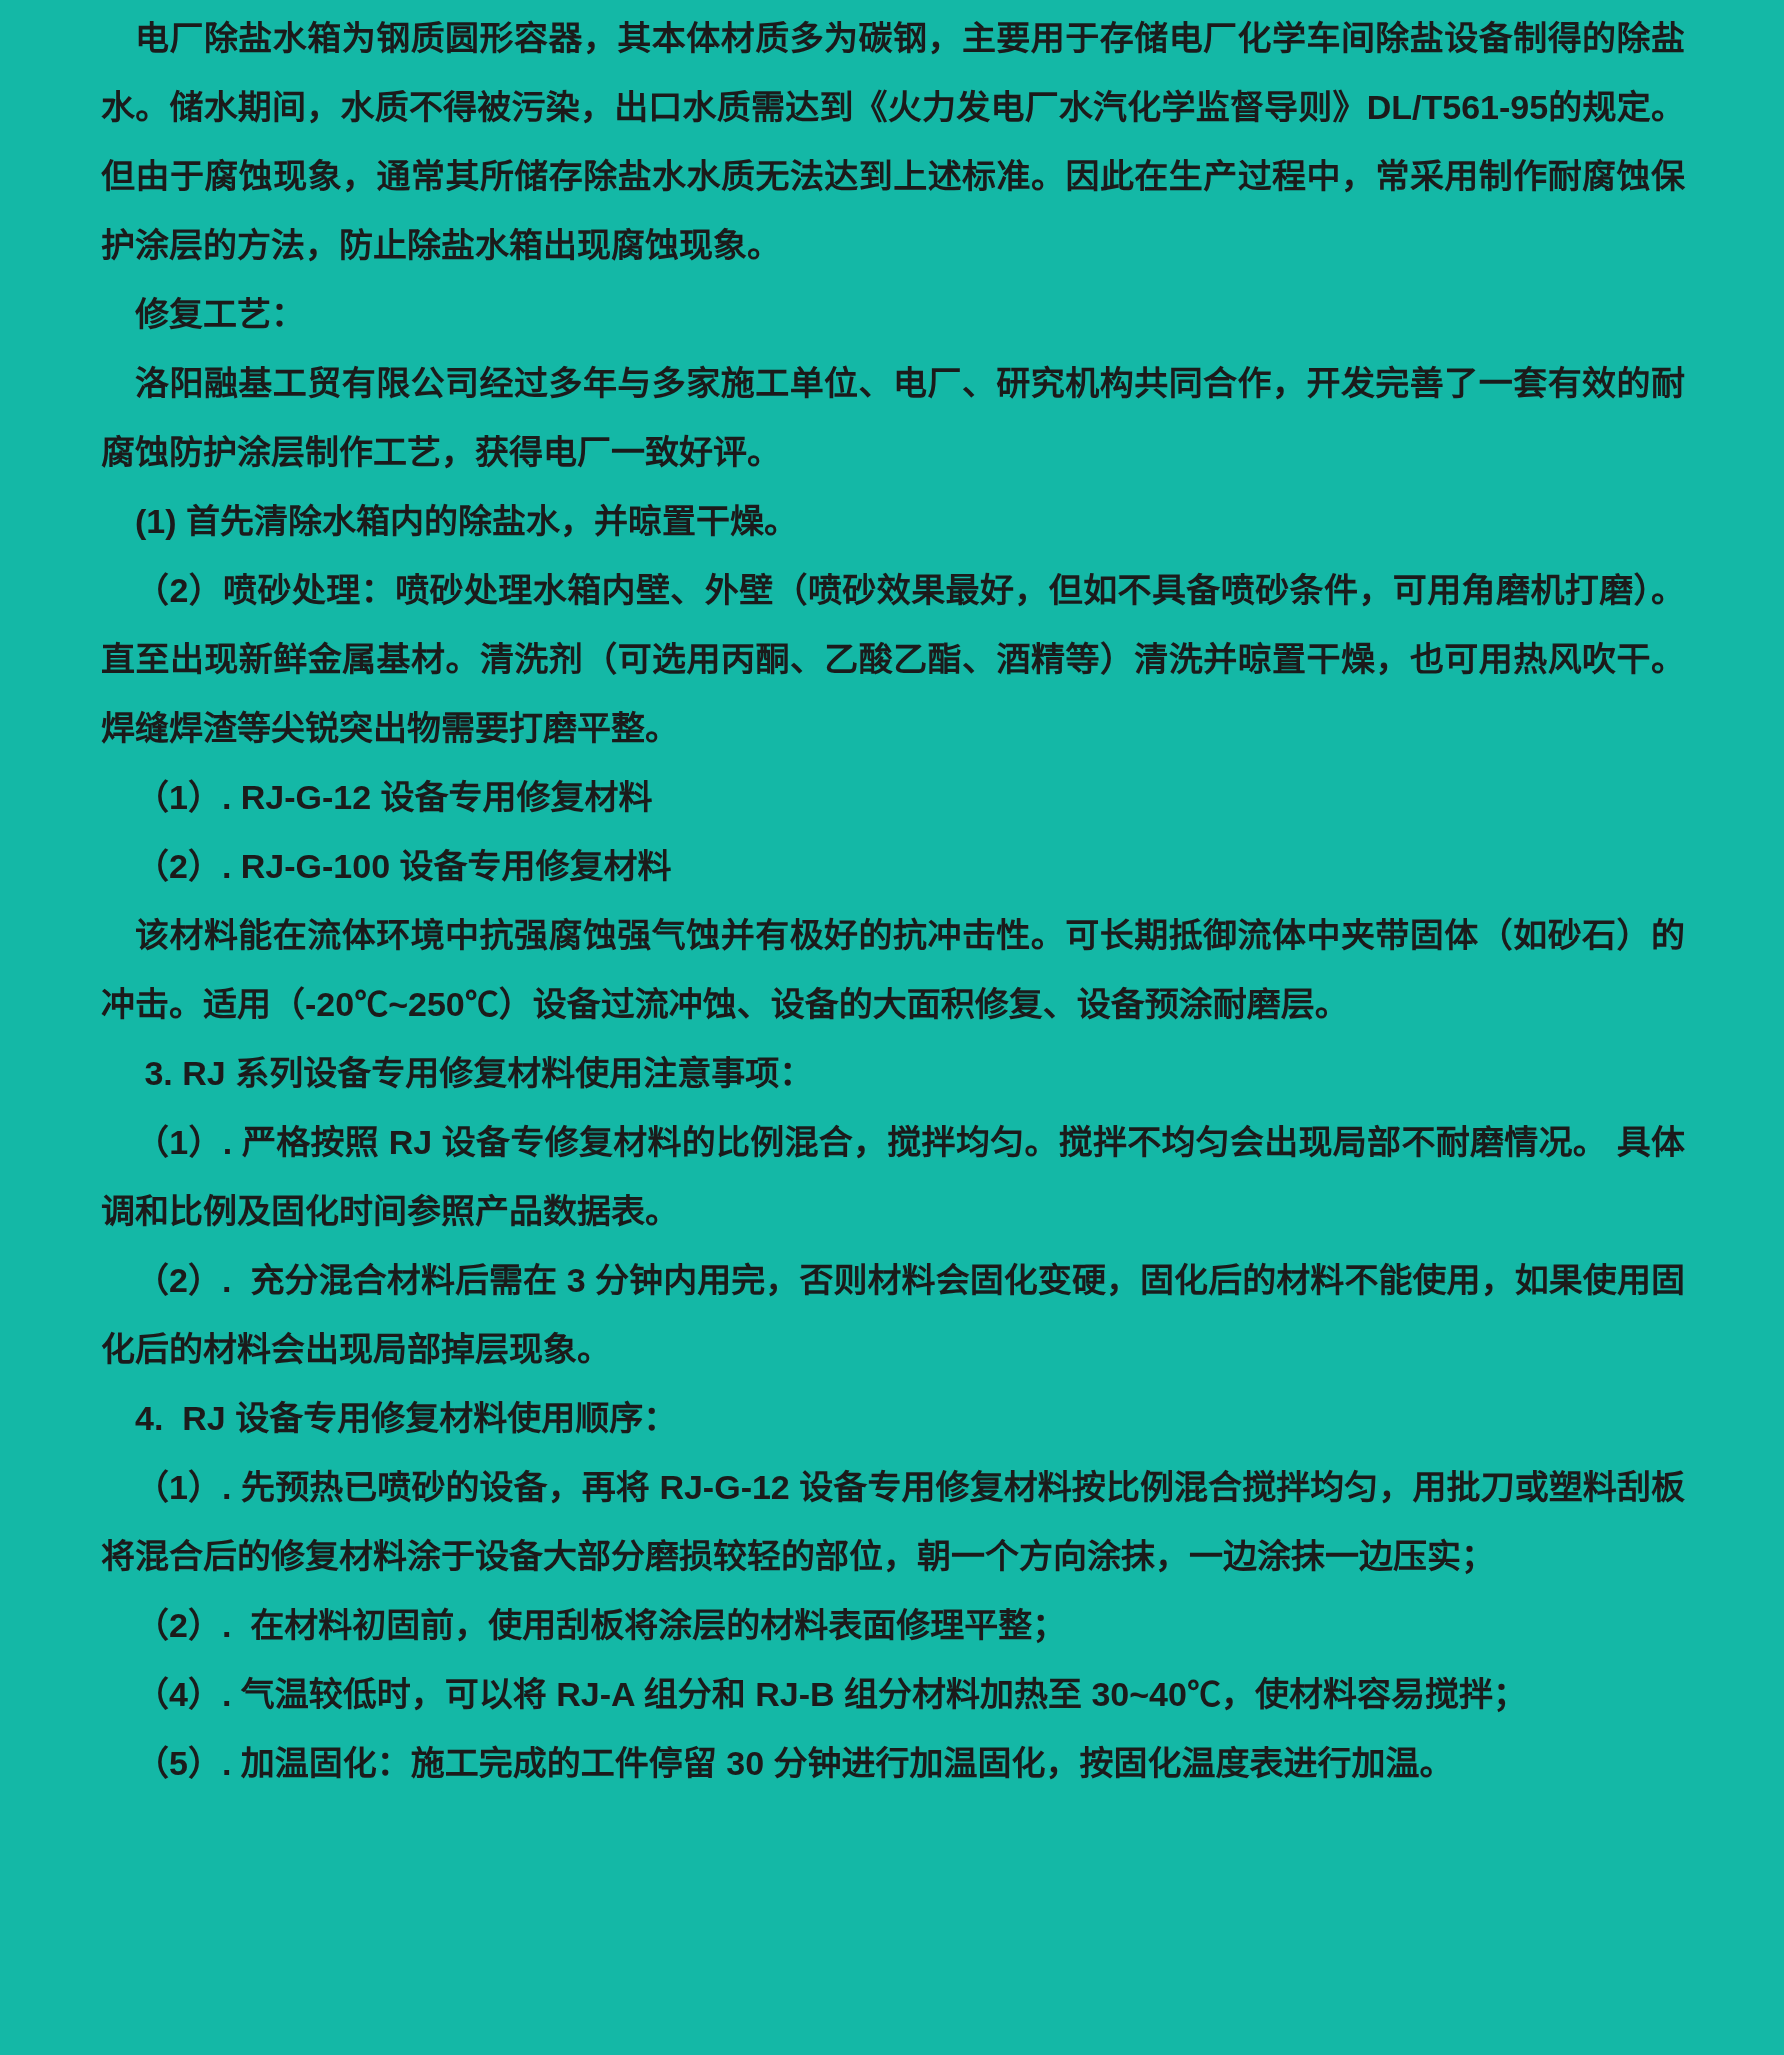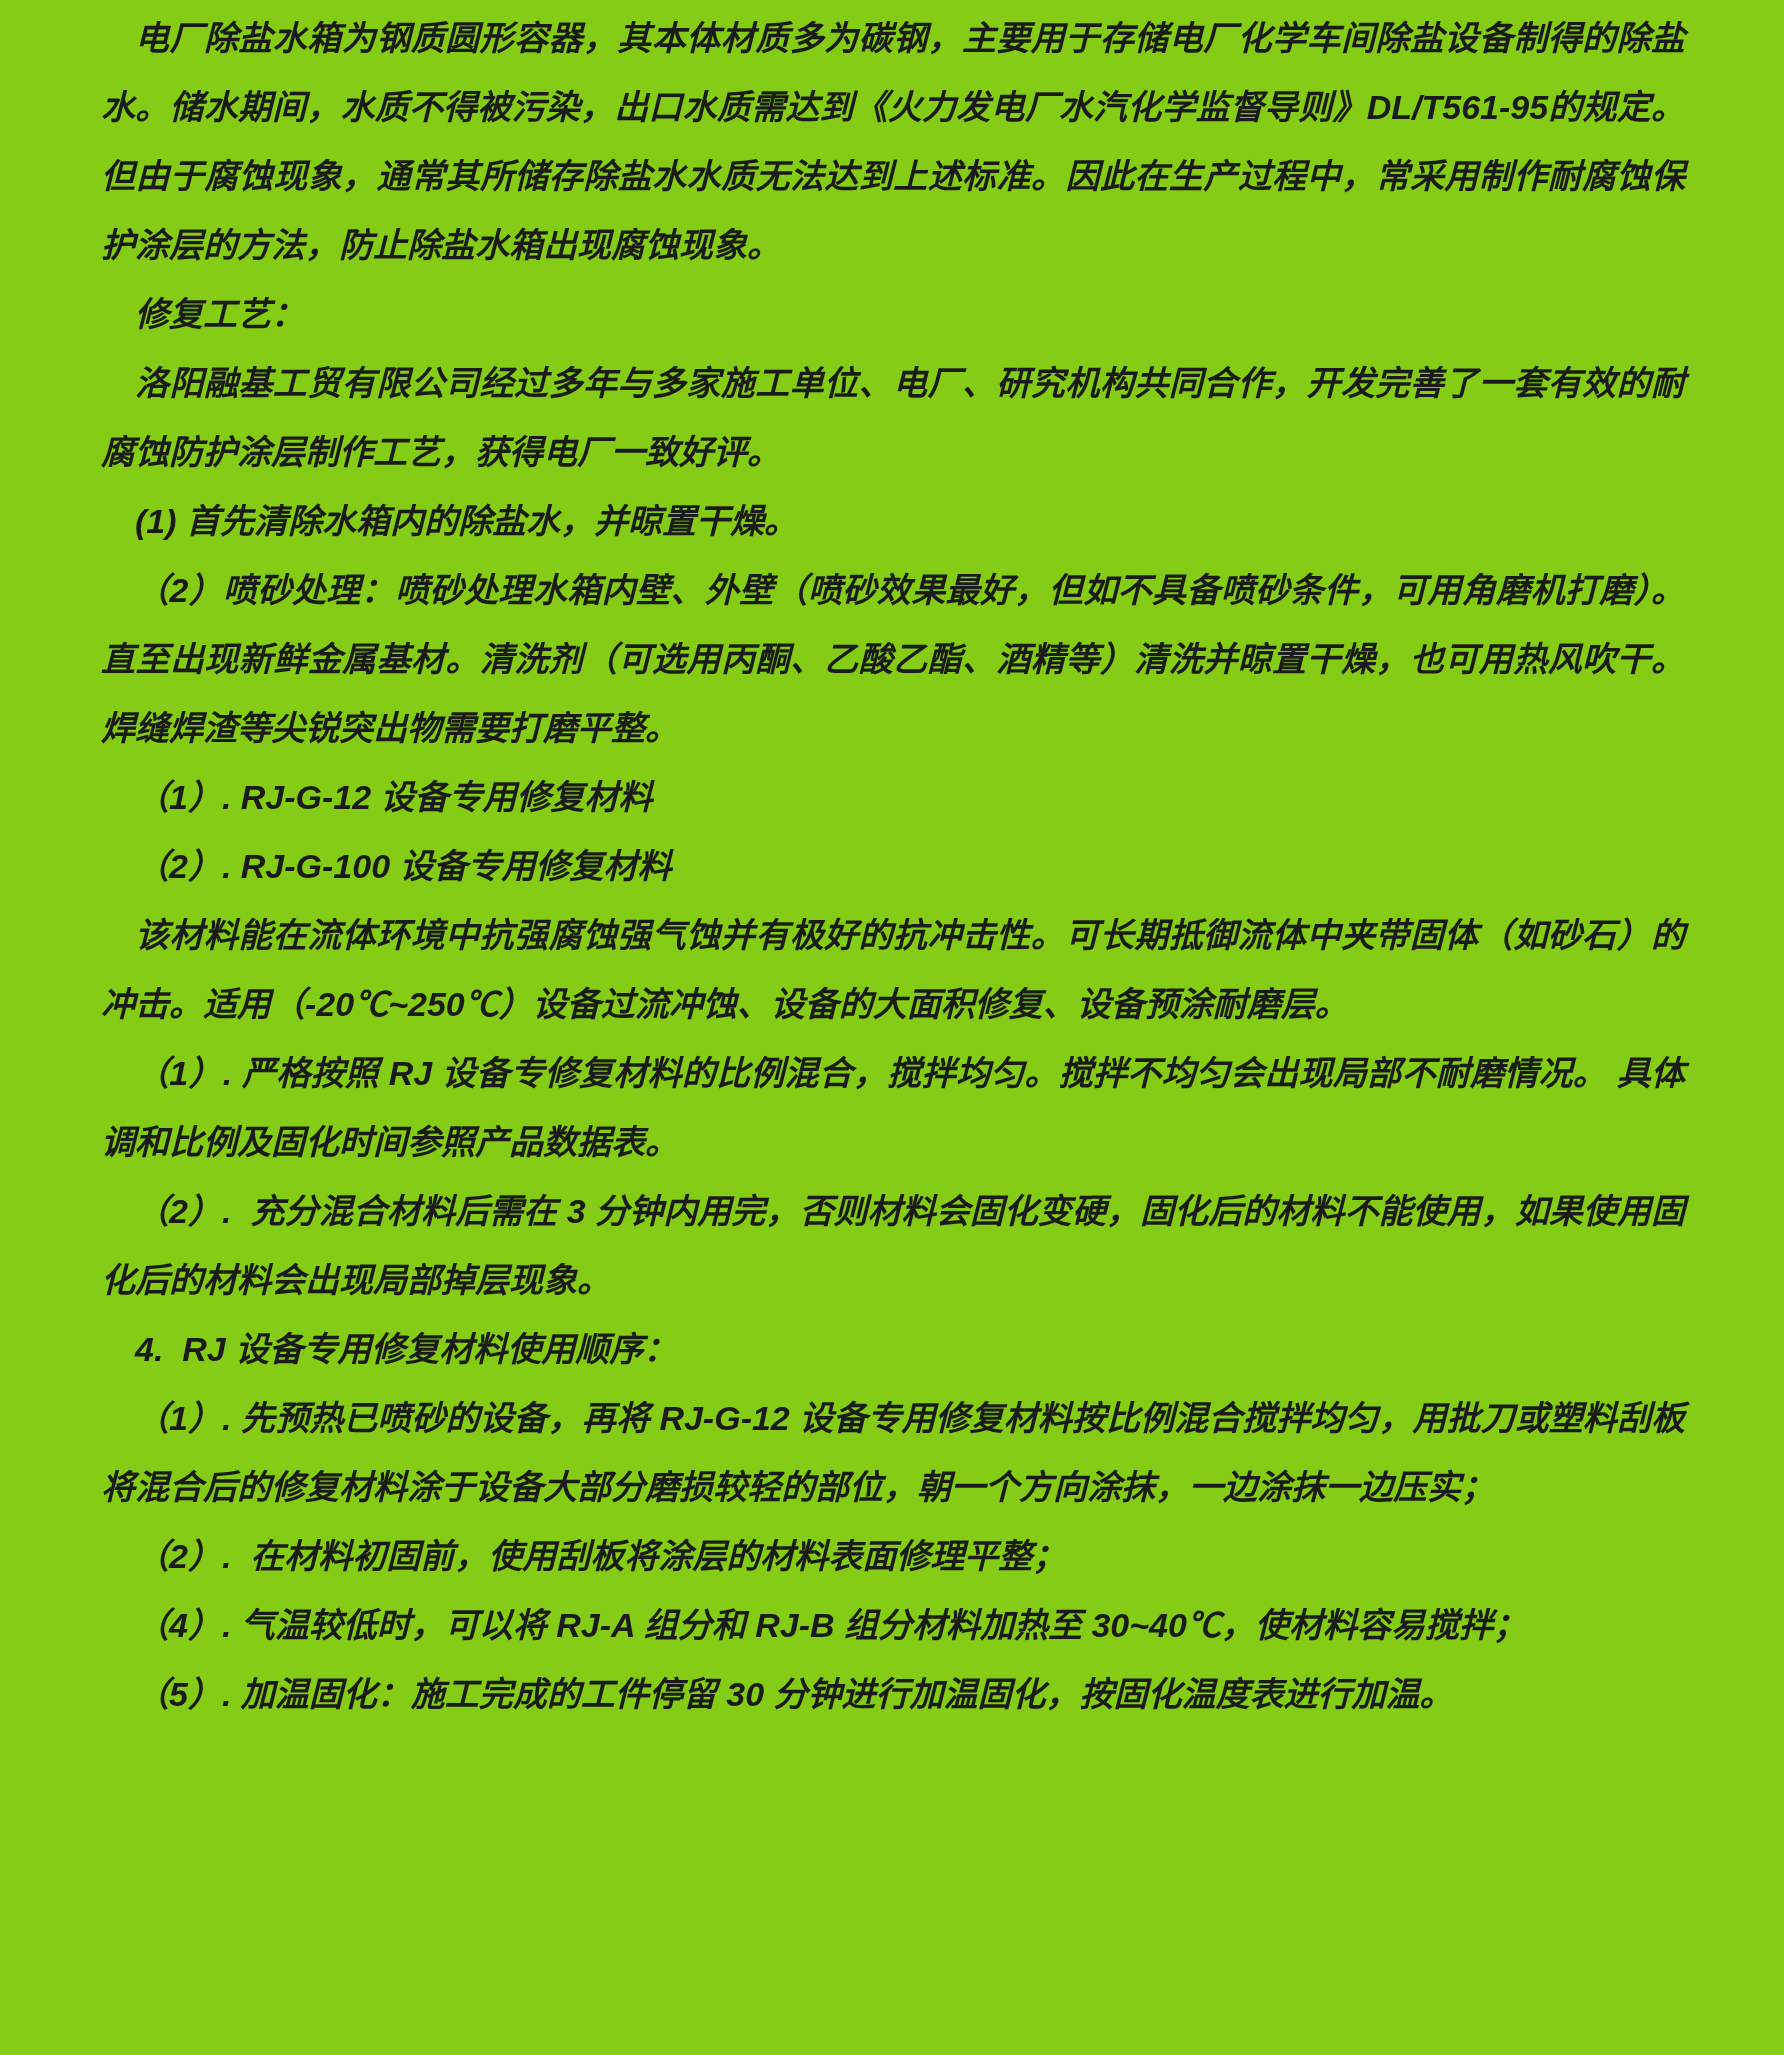--- a/index.html
+++ b/index.html
@@ -6,23 +6,22 @@
     margin: 0;
     padding: 0;
     background: #ffffff;
   }
   .page {
     position: relative;
     width: 1784px;
     height: 2056px;
     box-sizing: border-box;
     padding: 4.3px 99px 0 101px;
-    background: #84cc16;
+    background: #14b8a6;
     overflow: hidden;
-    font-style: italic;
   }
   .doc-body {
     color: #1b1b1b;
     font-family: "Liberation Sans", sans-serif;
     font-size: 34px;
     line-height: 69px;
     font-weight: 700;
     text-align: justify;
   }
   .doc-body p.para {
@@ -38,20 +37,21 @@
 <div class="page">
   <div class="doc-body">
     <p class="para">电厂除盐水箱为钢质圆形容器，其本体材质多为碳钢，主要用于存储电厂化学车间除盐设备制得的除盐水。储水期间，水质不得被污染，出口水质需达到《火力发电厂水汽化学监督导则》DL/T561-95的规定。但由于腐蚀现象，通常其所储存除盐水水质无法达到上述标准。因此在生产过程中，常采用制作耐腐蚀保护涂层的方法，防止除盐水箱出现腐蚀现象。</p>
     <p class="para">修复工艺：</p>
     <p class="para">洛阳融基工贸有限公司经过多年与多家施工单位、电厂、研究机构共同合作，开发完善了一套有效的耐腐蚀防护涂层制作工艺，获得电厂一致好评。</p>
     <p class="para">(1) 首先清除水箱内的除盐水，并晾置干燥。</p>
     <p class="para">（2）喷砂处理：喷砂处理水箱内壁、外壁（喷砂效果最好，但如不具备喷砂条件，可用角磨机打磨）。直至出现新鲜金属基材。清洗剂（可选用丙酮、乙酸乙酯、酒精等）清洗并晾置干燥，也可用热风吹干。焊缝焊渣等尖锐突出物需要打磨平整。</p>
     <p class="para">（1）. RJ-G-12 设备专用修复材料</p>
     <p class="para">（2）. RJ-G-100 设备专用修复材料</p>
     <p class="para">该材料能在流体环境中抗强腐蚀强气蚀并有极好的抗冲击性。可长期抵御流体中夹带固体（如砂石）的冲击。适用（-20℃~250℃）设备过流冲蚀、设备的大面积修复、设备预涂耐磨层。</p>
+    <p class="para"> 3. RJ 系列设备专用修复材料使用注意事项：</p>
     <p class="para">（1）. 严格按照 RJ 设备专修复材料的比例混合，搅拌均匀。搅拌不均匀会出现局部不耐磨情况。 具体调和比例及固化时间参照产品数据表。</p>
     <p class="para">（2）.  充分混合材料后需在 3 分钟内用完，否则材料会固化变硬，固化后的材料不能使用，如果使用固化后的材料会出现局部掉层现象。</p>
     <p class="para">4.  RJ 设备专用修复材料使用顺序：</p>
     <p class="para">（1）. 先预热已喷砂的设备，再将 RJ-G-12 设备专用修复材料按比例混合搅拌均匀，用批刀或塑料刮板将混合后的修复材料涂于设备大部分磨损较轻的部位，朝一个方向涂抹，一边涂抹一边压实；</p>
     <p class="para">（2）.  在材料初固前，使用刮板将涂层的材料表面修理平整；</p>
     <p class="para">（4）. 气温较低时，可以将 RJ-A 组分和 RJ-B 组分材料加热至 30~40℃，使材料容易搅拌；</p>
     <p class="para">（5）. 加温固化：施工完成的工件停留 30 分钟进行加温固化，按固化温度表进行加温。</p>
   </div>
 </div>
 

